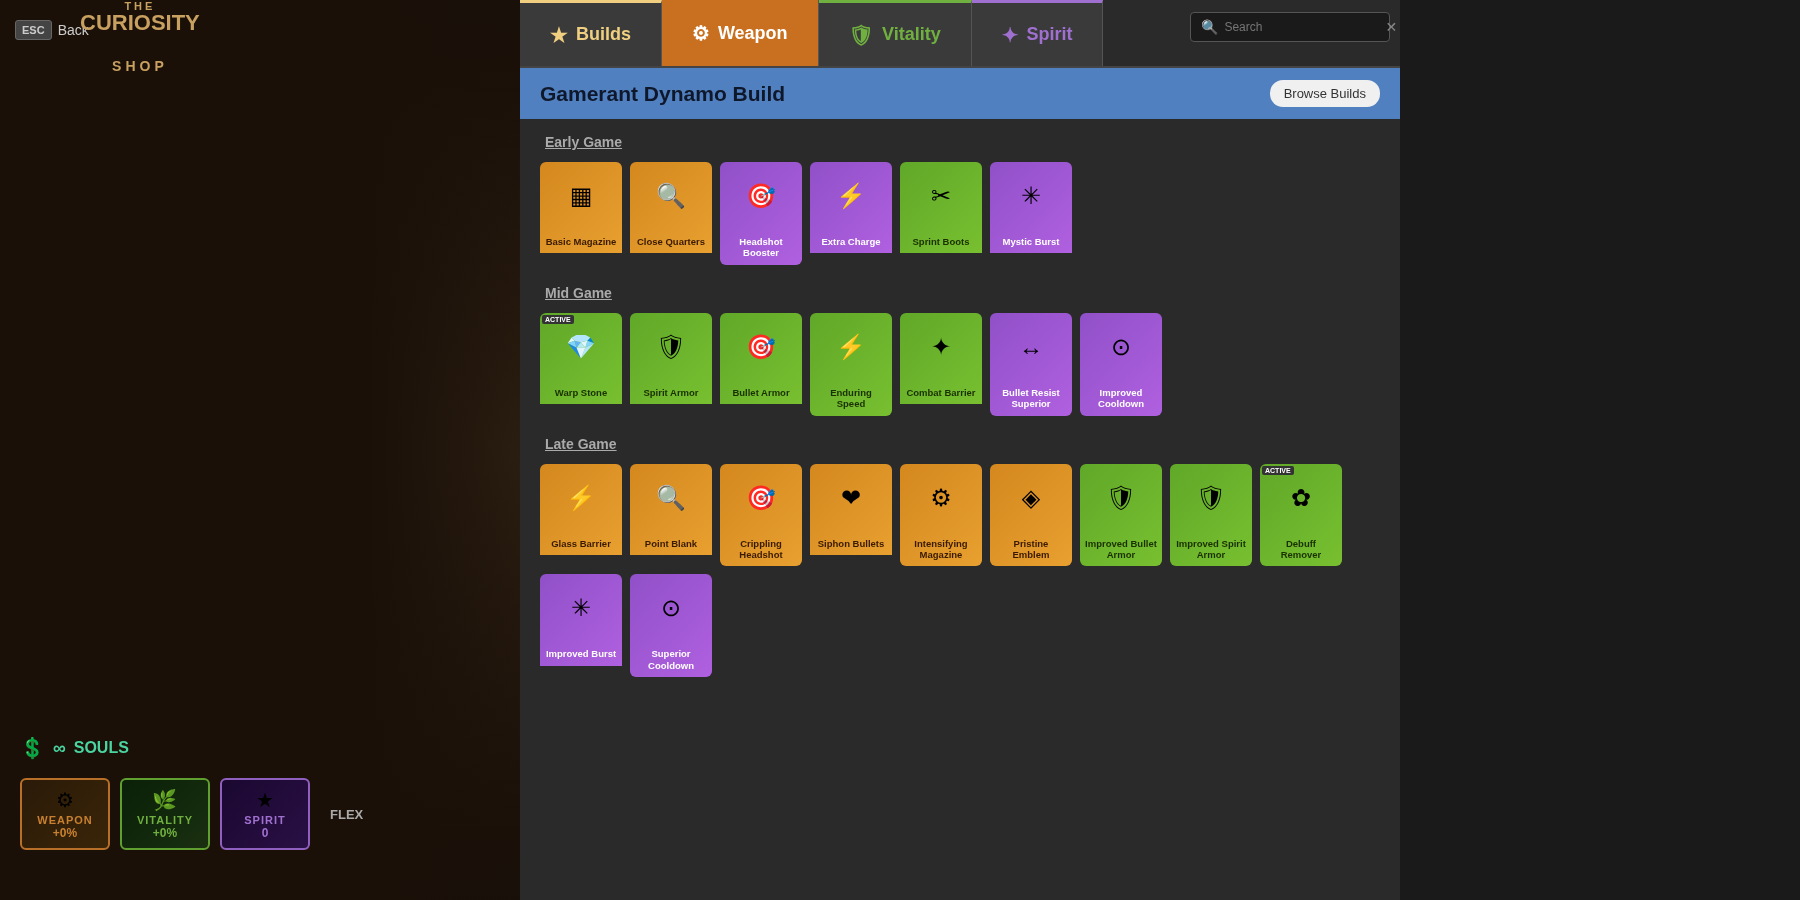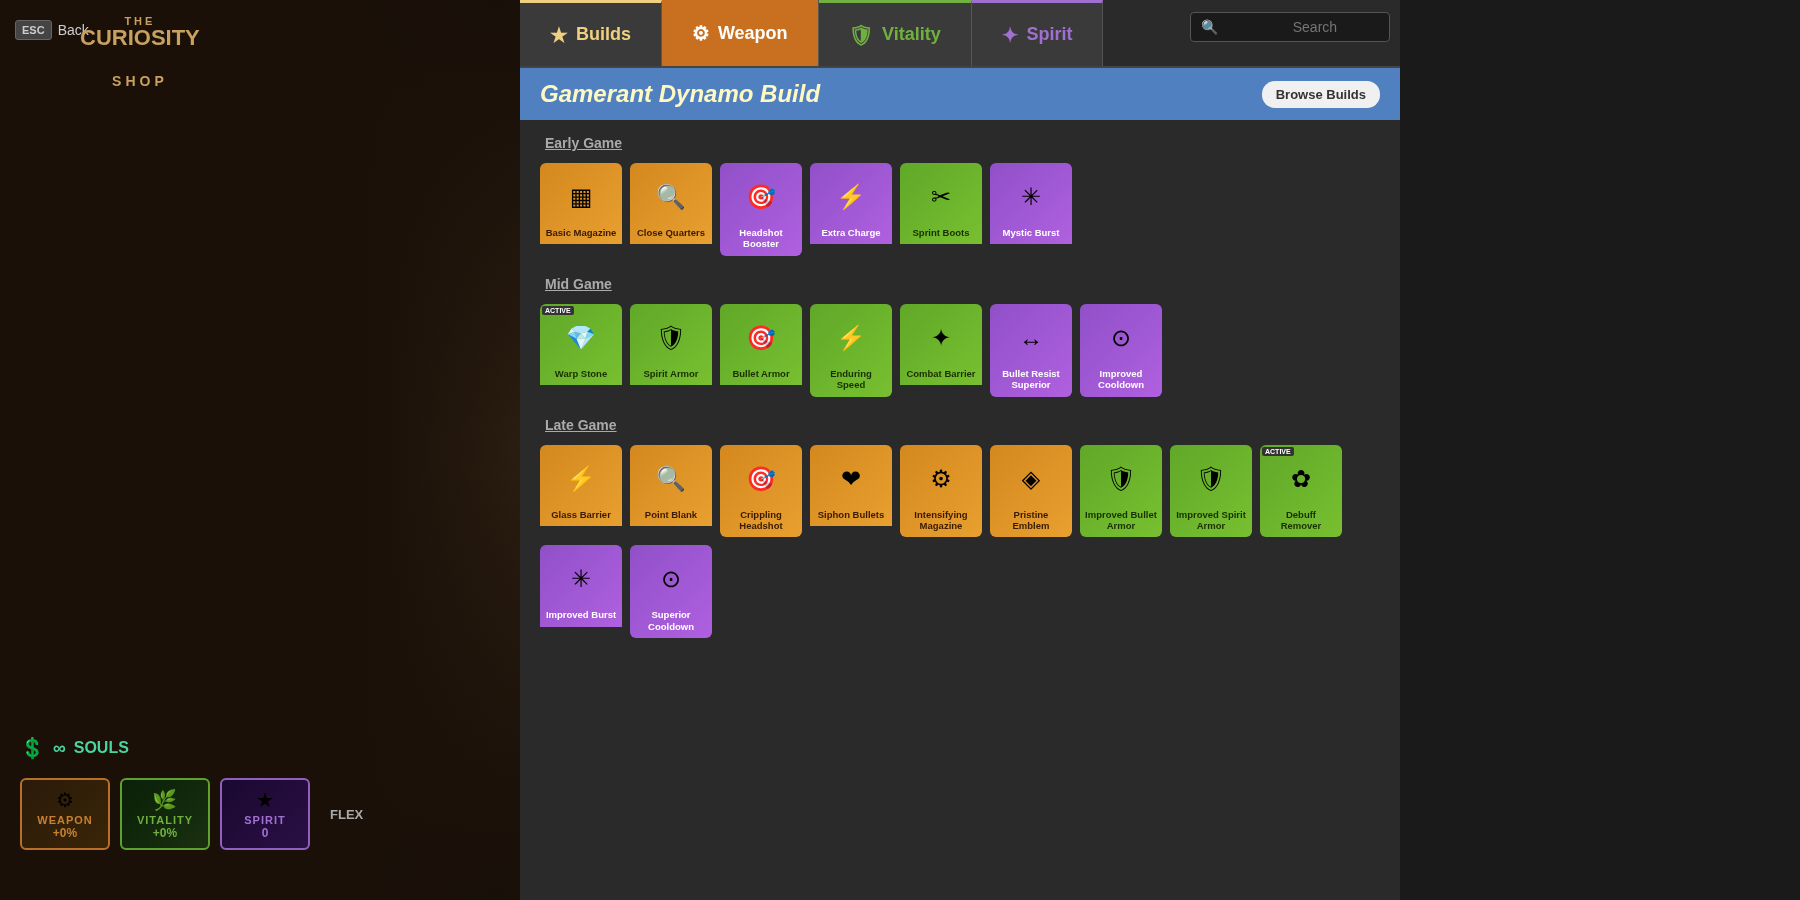--- a/index.html
+++ b/index.html
@@ -213,53 +213,51 @@
       border: 1px solid #555;
       border-radius: 4px;
       padding: 6px 10px;
       gap: 6px;
       width: 200px;
     }
     .search-input {
       background: transparent;
       border: none;
       color: #ccc;
-      font-size: 14px;
+      font-size: 12px;
       outline: none;
       flex: 1;
-      text-align: center;
     }
     .search-clear {
       color: #888;
       cursor: pointer;
       font-size: 14px;
     }
 
     
     .build-header {
       background: #5080c0;
       padding: 12px 20px;
       display: flex;
       align-items: center;
       justify-content: space-between;
     }
     .build-title {
-      color: #fef9c3;
-      font-size: 24px;
-      font-weight: bold;
-      font-style: italic;
+      color: #0f172a;
+      font-size: 21px;
+      font-weight: bold;
     }
     .browse-builds-btn {
       background: #f0f0f0;
       color: #333;
       border: none;
       padding: 6px 14px;
       border-radius: 13px;
       font-size: 13px;
-      font-weight: bold;
+      font-weight: normal;
       cursor: pointer;
     }
 
     
     .content-area {
       padding: 15px 20px;
       overflow-y: auto;
       height: calc(900px - 68px - 48px);
     }
 
@@ -304,20 +302,21 @@
       justify-content: center;
       font-size: 26px;
       position: relative;
     }
     .item-name {
       font-size: 9.5px;
       font-weight: bold;
       text-align: center;
       line-height: 1.2;
       color: #1a1a1a;
+      margin-top: 10px;
     }
     .active-badge {
       position: absolute;
       top: 2px;
       left: 2px;
       background: #333;
       color: #fff;
       font-size: 7px;
       font-weight: bold;
       padding: 1px 3px;
@@ -353,21 +352,21 @@
 
 <div class="bg"></div>
 
 <div class="left-panel">
 
   <div class="back-button">
     <span class="esc-badge">ESC</span>
     <span class="back-text">Back</span>
   </div>
 
-  <div class="logo" style="left:80px; top:15px;text-align:center;">
+  <div class="logo" style="left:80px; top:0;text-align:center;">
     <div class="logo-the">THE</div>
     <div class="logo-curiosity">CURIOSITY</div>
     <div class="logo-shop">SHOP</div>
   </div>
 
   <div class="souls-indicator">
     <span class="souls-icon">💲</span>
     <span class="souls-chain">∞</span>
     <span>SOULS</span>
   </div>

